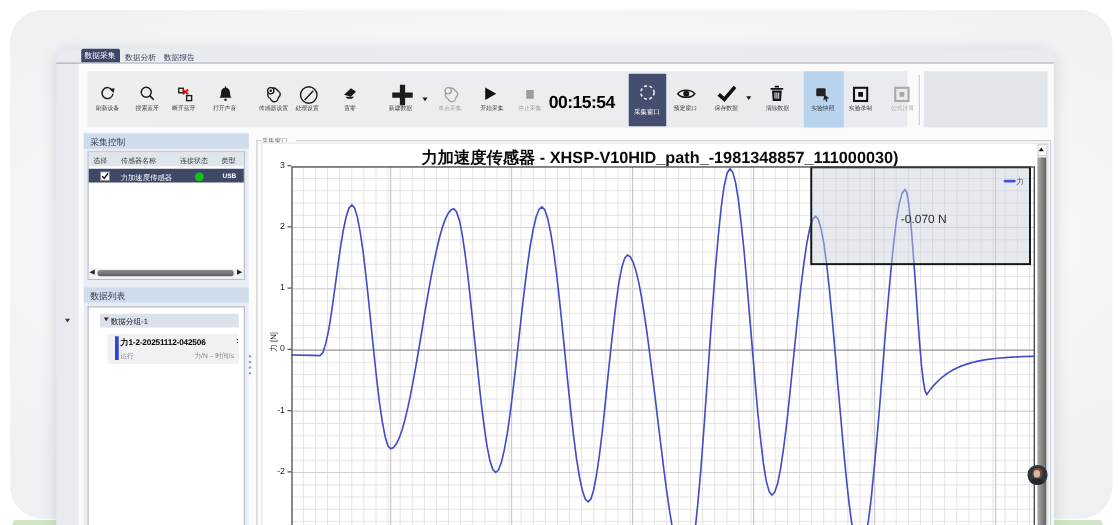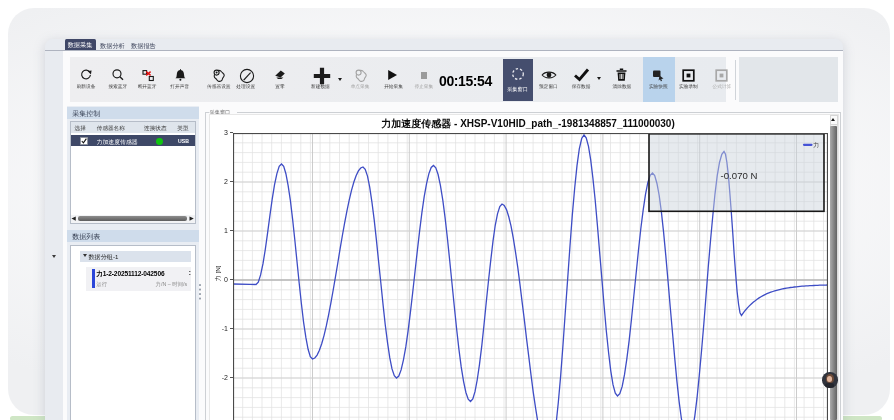--- a/index.html
+++ b/index.html
@@ -153,21 +153,21 @@
 
 <div class="abs" style="left:51.8px;top:254.8px;width:0;height:0;border-left:2.6px solid transparent;border-right:2.6px solid transparent;border-top:3.6px solid #3a3a3a"></div>
 
 <div class="abs" style="left:205px;top:112px;width:1px;height:308px;background:#cdd0d4"></div>
 <div class="abs" style="left:840px;top:112px;width:1px;height:308px;background:#cdd0d4"></div>
 <div class="abs" style="left:205px;top:112px;width:4px;height:1px;background:#cdd0d4"></div>
 <div class="abs" style="left:236.5px;top:112px;width:603.5px;height:1px;background:#cdd0d4"></div>
 <div class="lbl" style="left:209.5px;top:108.9px;font-size:5.2px;color:#707070;text-align:left">采集窗口</div>
 
 <div class="abs" style="left:208.5px;top:114px;width:630px;height:306px;background:#fff;border:1px solid #e7e7e7;border-bottom:none"></div>
-<div class="abs" style="left:230px;top:117px;width:596px;text-align:center;font-size:10px;font-weight:bold;color:#0a0a0a">力加速度传感器 - XHSP-V10HID_path_-1981348857_111000030)</div>
+<div class="abs" style="left:230px;top:117px;width:596px;text-align:center;font-size:13px;font-weight:bold;color:#0a0a0a">力加速度传感器 - XHSP-V10HID_path_-1981348857_111000030)</div>
 <div class="abs" style="left:211px;top:269px;font-size:6.2px;color:#222;transform:rotate(-90deg);transform-origin:center;white-space:nowrap">力 [N]</div>
 <div class="abs" style="left:208px;top:128.9px;width:20px;text-align:right;font-size:7px;color:#222">3</div>
 <div class="abs" style="left:229.5px;top:132.0px;width:3.5px;height:1px;background:#555"></div>
 <div class="abs" style="left:208px;top:177.9px;width:20px;text-align:right;font-size:7px;color:#222">2</div>
 <div class="abs" style="left:229.5px;top:181.0px;width:3.5px;height:1px;background:#555"></div>
 <div class="abs" style="left:208px;top:226.9px;width:20px;text-align:right;font-size:7px;color:#222">1</div>
 <div class="abs" style="left:229.5px;top:230.0px;width:3.5px;height:1px;background:#555"></div>
 <div class="abs" style="left:208px;top:275.9px;width:20px;text-align:right;font-size:7px;color:#222">0</div>
 <div class="abs" style="left:229.5px;top:279.0px;width:3.5px;height:1px;background:#555"></div>
 <div class="abs" style="left:208px;top:324.9px;width:20px;text-align:right;font-size:7px;color:#222">-1</div>

